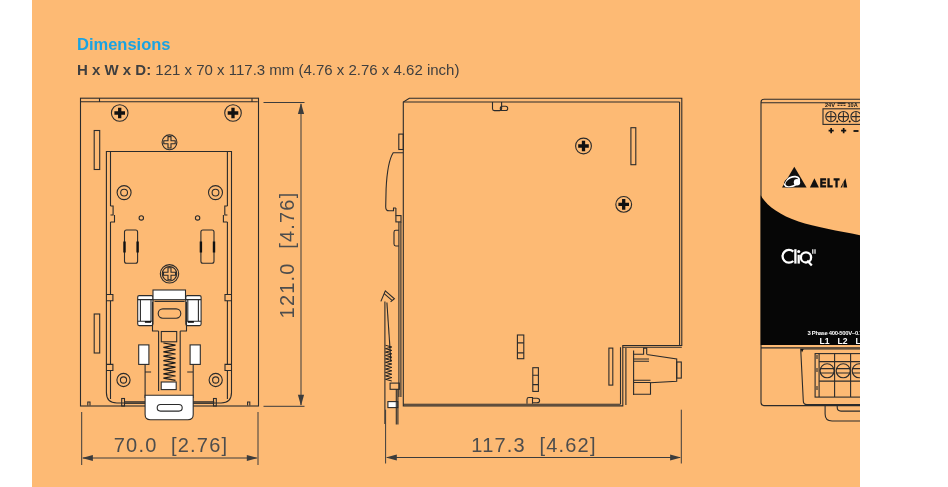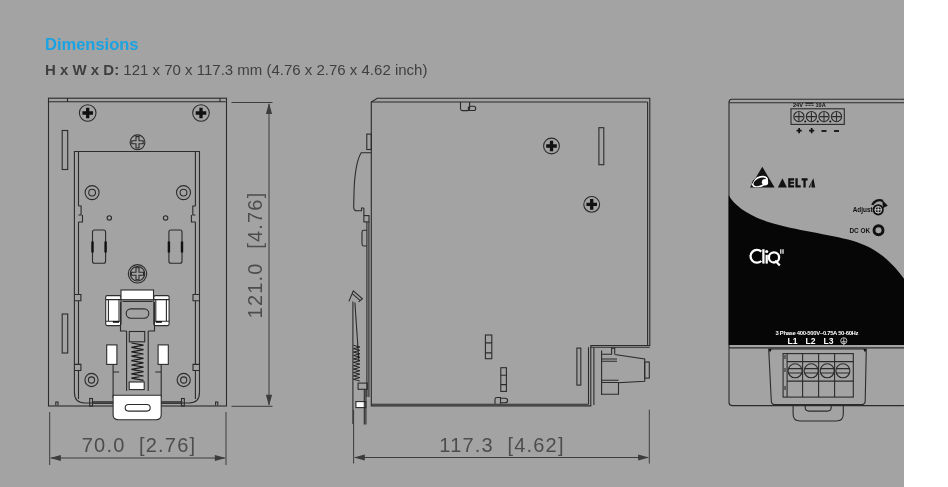--- a/index.html
+++ b/index.html
@@ -1,16 +1,16 @@
 <!DOCTYPE html>
 <html><head>
 <meta charset="utf-8">
 <style>
 html,body{margin:0;padding:0;background:#ffffff;}
-#page{position:relative;width:904px;height:487px;background:#a3a3a3;overflow:hidden;}
+#page{position:relative;width:828px;height:487px;background:#fdba74;overflow:hidden;margin-left:32px;}
 svg{position:absolute;left:0;top:0;}
 text{font-family:"Liberation Sans",sans-serif;}
 .s{stroke:#2b2b2b;fill:none;stroke-width:1.1;}
 .sf{stroke:#2b2b2b;fill:#fff;stroke-width:1.1;}
 .d{stroke:#3c3c3c;fill:none;stroke-width:1;}
 .dt{fill:#4d4d4d;font-size:20px;letter-spacing:1.2px;}
 </style>
 </head>
 <body>
 <div id="page">

